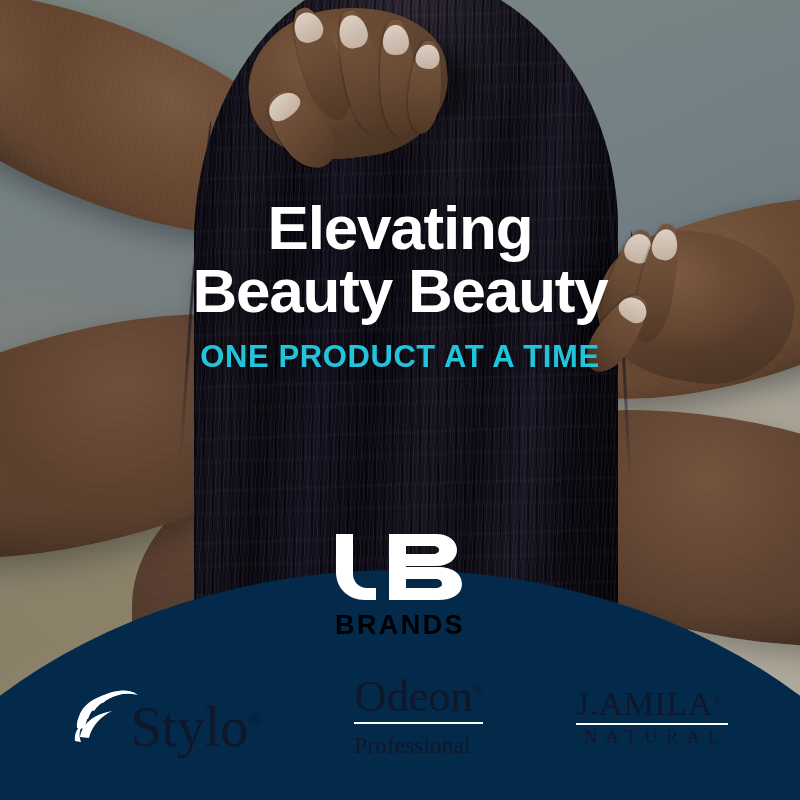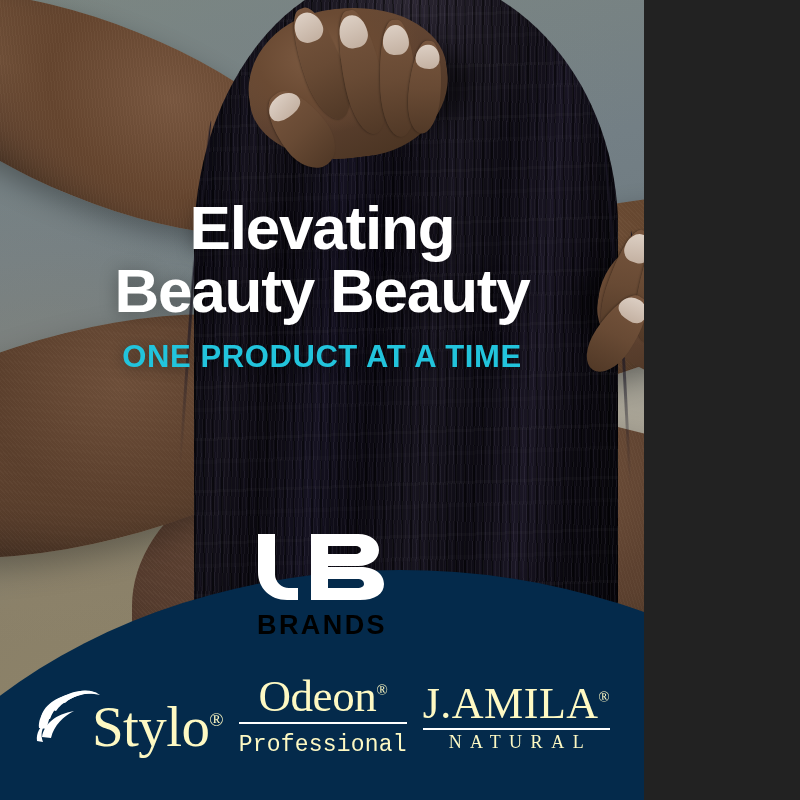--- a/index.html
+++ b/index.html
@@ -2,21 +2,21 @@
 <html><head>
 <meta charset="utf-8">
 <title>UB Brands — Elevating Natural Beauty</title>
 <style>
   * { margin:0; padding:0; box-sizing:border-box; }
   html,body { background:#222; }
   body { font-family:"Liberation Sans", sans-serif; }
 
   #ad {
     position:relative;
-    width:644px; height:800px;
+    width:800px; height:800px;
     overflow:hidden;
     background:#6f7b80;
     user-select:none;
   }
 
   
   .photo { position:absolute; inset:0; overflow:hidden; }
 
   
   .bg-base {
@@ -203,47 +203,47 @@
     letter-spacing:2.4px;
   }
 
   
   .brand-row {
     position:absolute; z-index:9;
     left:0; right:0; top:662px; height:110px;
     display:flex; align-items:center; justify-content:space-around;
     padding:0 26px;
   }
-  .brand { position:relative; color:#fef9c3; text-align:center; }
+  .brand { position:relative; color:#0f172a; }
 
   
   .stylo { display:flex; align-items:flex-end; }
   .stylo-swoosh { position:relative; width:66px; height:62px; margin-right:-8px; margin-bottom:6px; }
   .stylo-word {
     position:relative;
     font-family:"Liberation Serif", serif;
     font-size:57px; line-height:.86; letter-spacing:-.6px;
   }
   .reg { font-size:.33em; vertical-align:super; line-height:1; }
 
   
   .odeon-word {
     font-family:"Liberation Serif", serif;
     font-size:45px; line-height:1; letter-spacing:-.4px;
   }
   .odeon-rule { height:2px; background:#fff; margin:3px 0 2px; }
   .odeon-sub {
-    font-family:Liberation Mono, monospace;
+    font-family:Liberation Serif, serif;
     font-size:23px; letter-spacing:.2px; line-height:1.18;margin-top:8px;
   }
 
   
   .jamila-word {
     font-family:"Liberation Serif", serif;
-    font-size:44px; line-height:1; letter-spacing:.5px;
+    font-size:34px; line-height:1; letter-spacing:.5px;
   }
   .jamila-rule { height:2px; background:#fff; margin:2px 0 3px; }
   .jamila-sub {
     font-family:"Liberation Serif", serif;
     font-size:18px; letter-spacing:8.5px; line-height:1.1;
     padding-left:8px;
   }
 </style>
 </head>
 <body>

